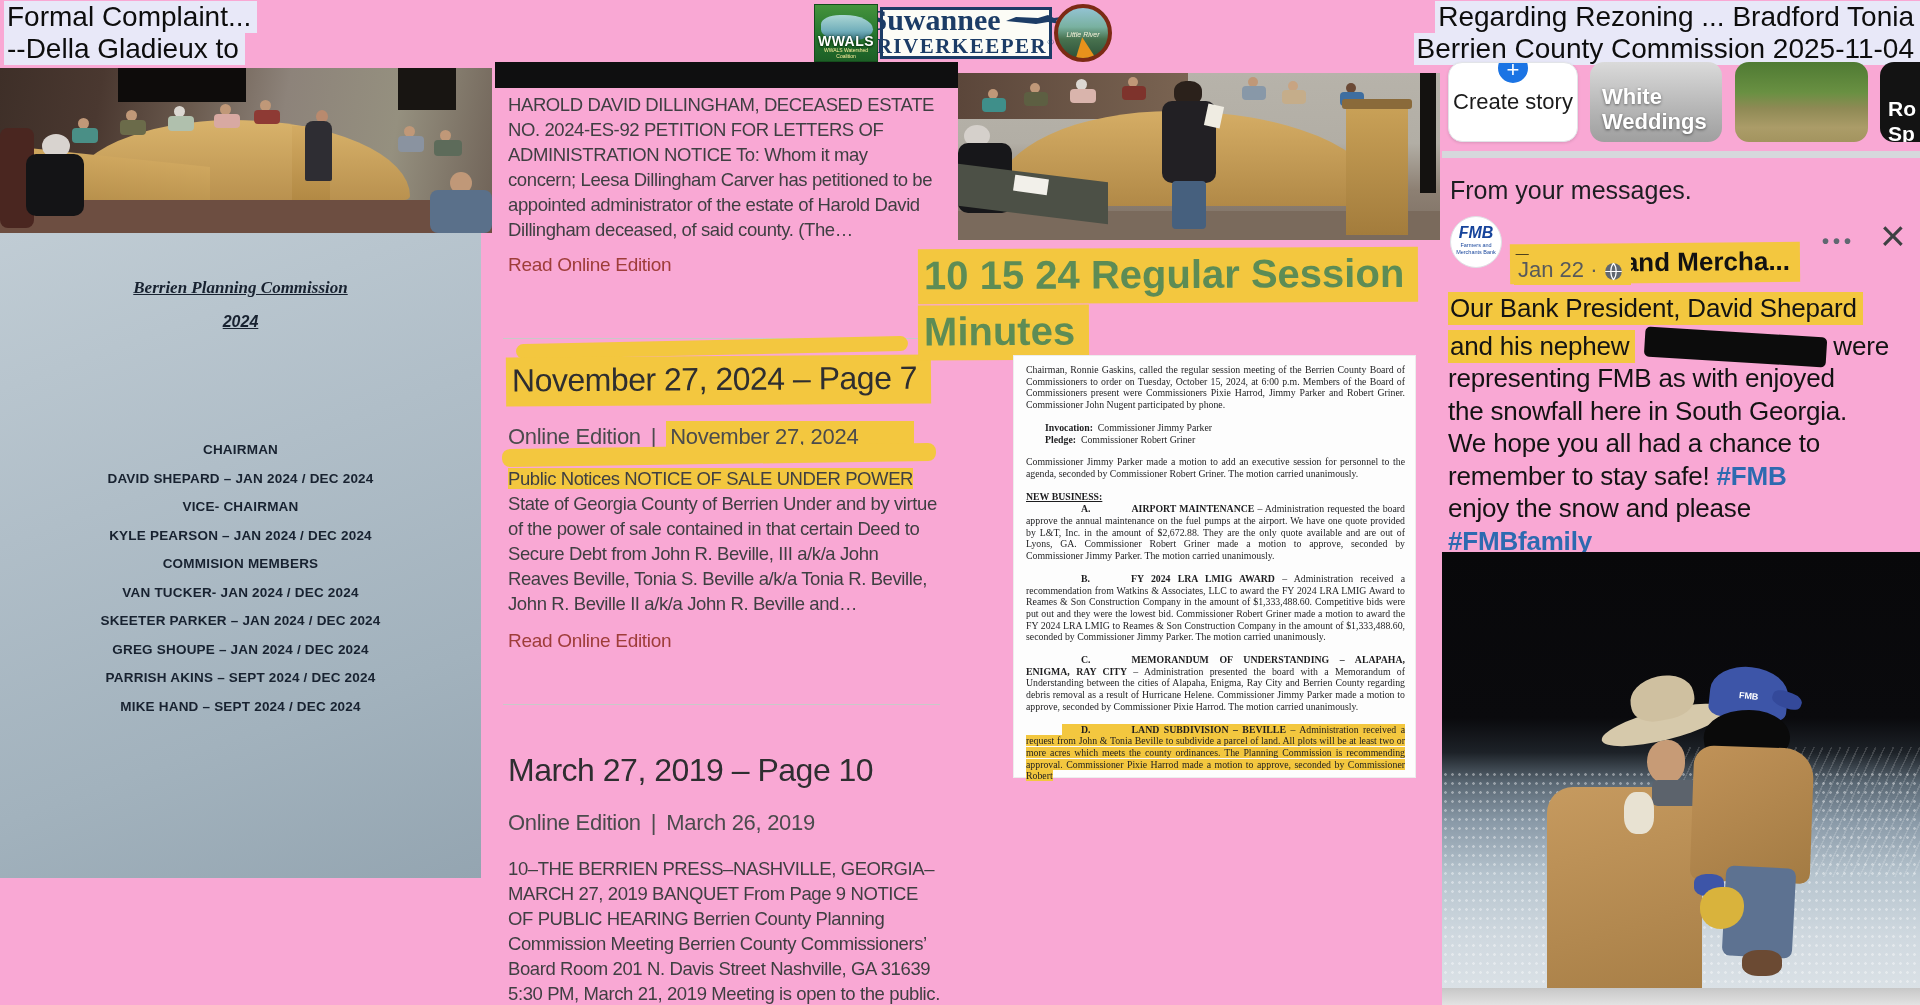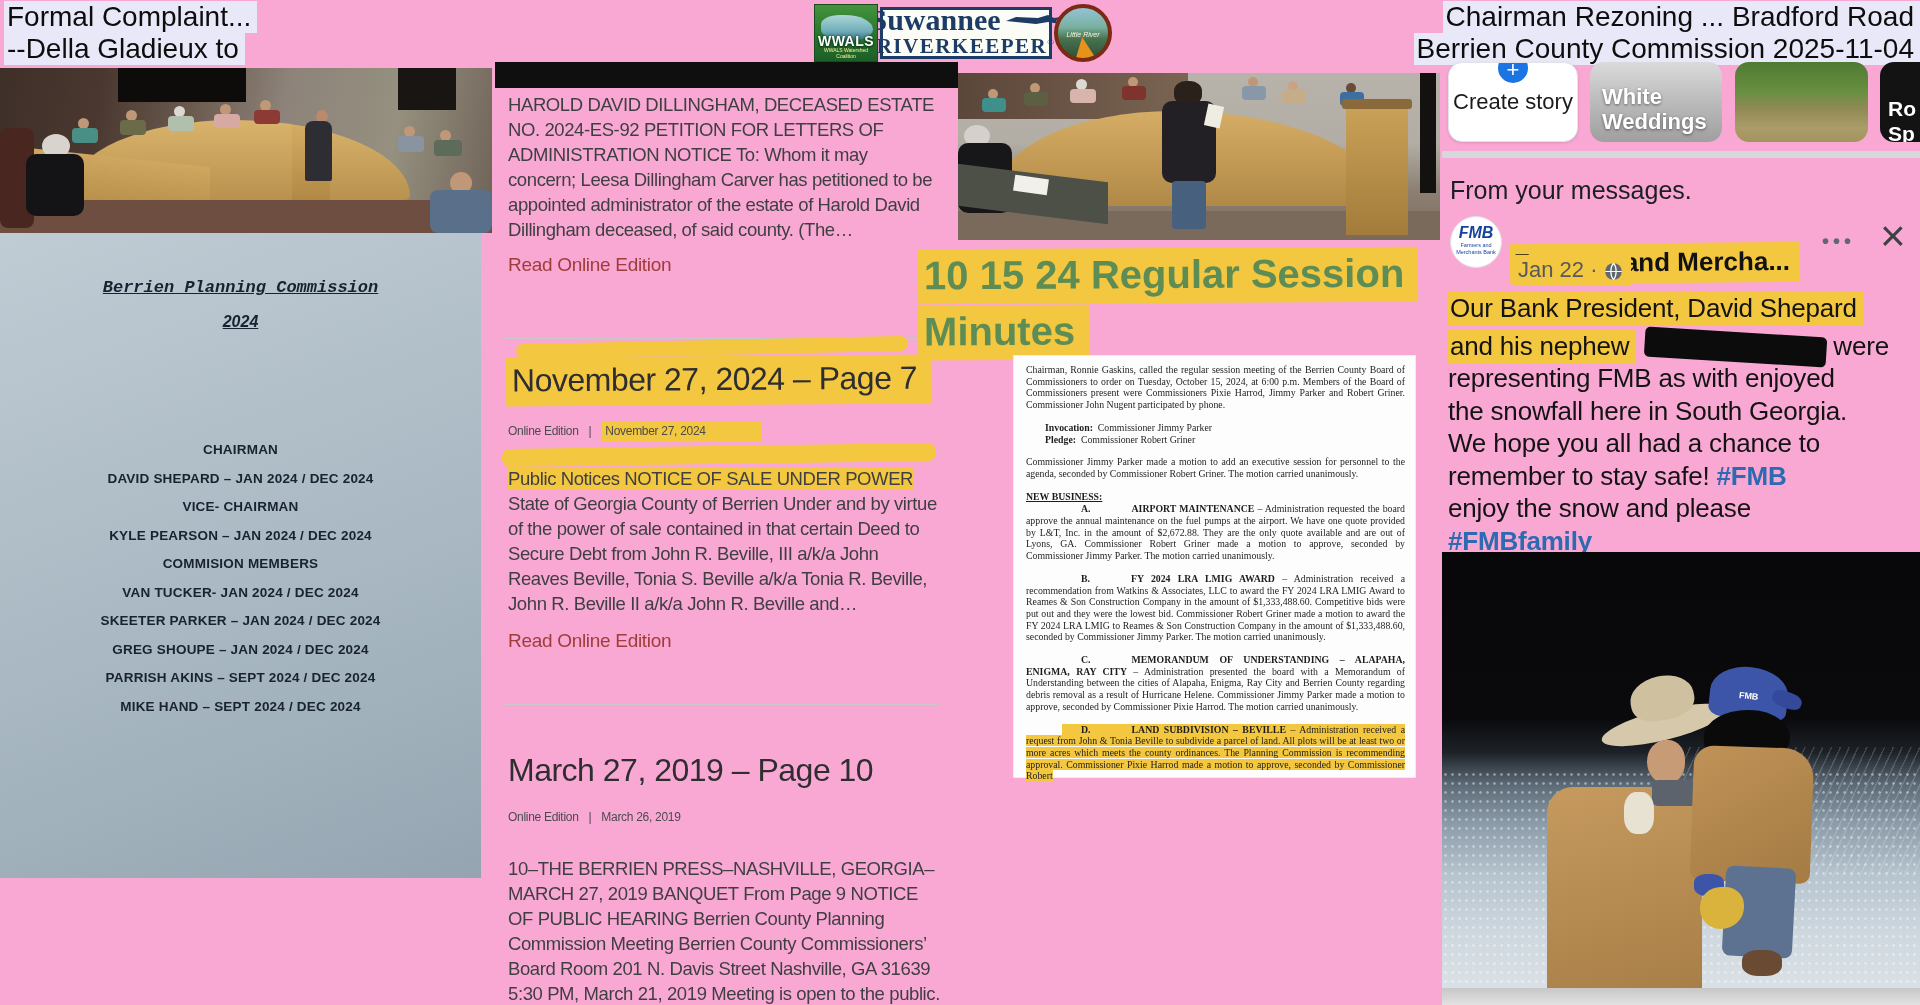--- a/index.html
+++ b/index.html
@@ -36,33 +36,33 @@
       font-style:italic;color:#f7f2da;}
 
   
   .photo{overflow:hidden;}
   .ph{position:absolute;}
 
   
   .doc1{background:linear-gradient(160deg,#c0ccd4 0%,#b0bec8 38%,#a2b2bd 72%,#94a5b1 100%);
         color:#182230;text-align:center;}
   .doc1 .t1{position:absolute;top:45px;left:0;right:0;font-size:17px;font-weight:bold;
-        font-style:italic;text-decoration:underline;font-family:Liberation Mono, monospace;}
+        font-style:italic;text-decoration:underline;font-family:Liberation Serif, serif;}
   .doc1 .t2{position:absolute;top:80px;left:0;right:0;font-size:16px;font-weight:bold;
         font-style:italic;text-decoration:underline;}
   .doc1 .list{position:absolute;top:203px;left:0;right:0;font-size:13.5px;font-weight:bold;
         line-height:28.5px;letter-spacing:.2px;}
 
   
   .c2bar{background:#0f0f10;}
   .ptext{font-size:18.5px;line-height:25px;letter-spacing:-0.4px;color:#3f3f42;}
   .plink{font-size:19px;color:#9e3d39;letter-spacing:-0.3px;cursor:pointer;}
   .phr{border-top:1px solid #c9c9c9;height:0;}
   .phead{font-size:32px;letter-spacing:-0.5px;color:#2e2e30;font-weight:normal;}
-  .pmeta{font-size:12px;color:#4b4b4d;letter-spacing:-0.3px;}
+  .pmeta{font-size:22px;color:#4b4b4d;letter-spacing:-0.3px;}
   .pmeta .sep{margin:0 10px;}
   .hl{background:#f3c73f;}
   .hl-pad{background:#f3c73f;padding:5px 14px 7px 6px;display:inline-block;transform:rotate(-0.4deg);}
   .marker{background:#f3c73f;border-radius:8px;}
 
   
   .mhead{font-size:40px;font-weight:600;color:#5d8c55;line-height:49px;}
   .mhead .hlb{background:#f3c73f;padding:2px 14px 4px 6px;display:inline-block;transform:rotate(-0.3deg);}
   .mins{background:#fdfdfd;border:1px solid #ededed;box-sizing:border-box;
         font-family:"Liberation Serif",serif;font-size:9.8px;line-height:11.7px;color:#1d1d1f;
@@ -143,21 +143,21 @@
         <span>RIVERKEEPER</span><sup>®</sup>
       </div>
     </div>
     <div class="clogo">
       <div class="wedge"></div>
       <div class="lr">Little River</div>
     </div>
   </div>
 
   <div class="abs hdr-cap hdr-right" style="right:0;top:1px;">
-    <div><span class="lav">Chairman Rezoning ... Bradford Road</span></div>
+    <div><span class="lav">Regarding Rezoning ... Bradford Tonia</span></div>
     <div><span class="lav">Berrien County Commission 2025-11-04</span></div>
   </div>
 
   <div class="abs photo" style="left:0;top:68px;width:492px;height:165px;
        background:linear-gradient(100deg,#3e2f28 0%,#4a3830 20%,#6a5a4e 38%,#8d837a 56%,#95907f 78%,#6f6257 100%);">
     <div class="ph" style="left:118px;top:0;width:128px;height:34px;background:#0e0c0b;"></div>
     <div class="ph" style="left:398px;top:0;width:58px;height:42px;background:#181512;"></div>
     <div class="ph" style="left:70px;top:52px;width:340px;height:80px;background:linear-gradient(#d9b36b,#b9914f);
          border-radius:48% 52% 6px 6px / 90% 95% 4px 4px;"></div>
     <div class="ph" style="left:0;top:88px;width:210px;height:77px;background:linear-gradient(#cfa75f,#a8813f);transform:skewY(6deg);"></div>

